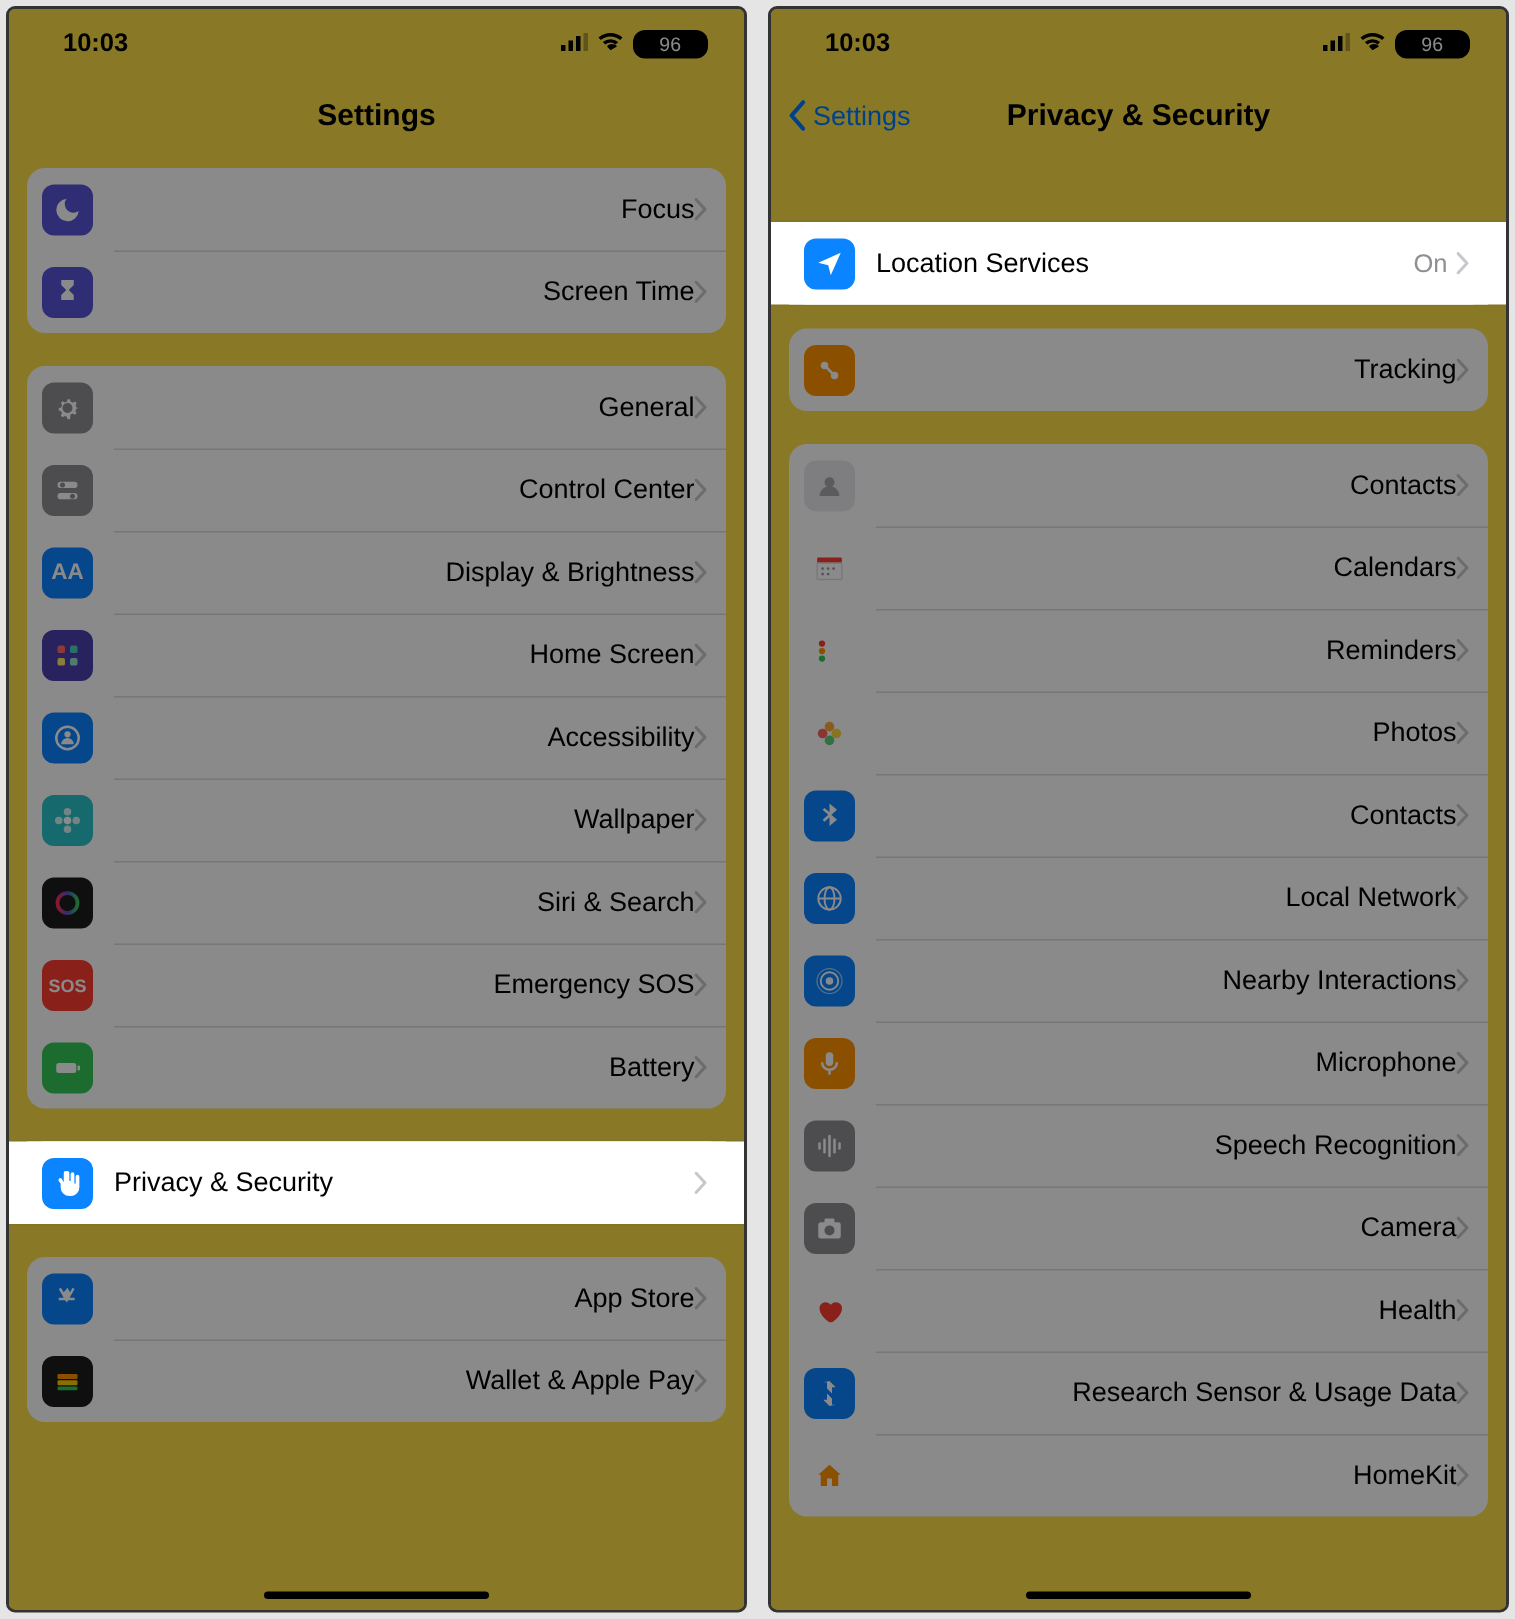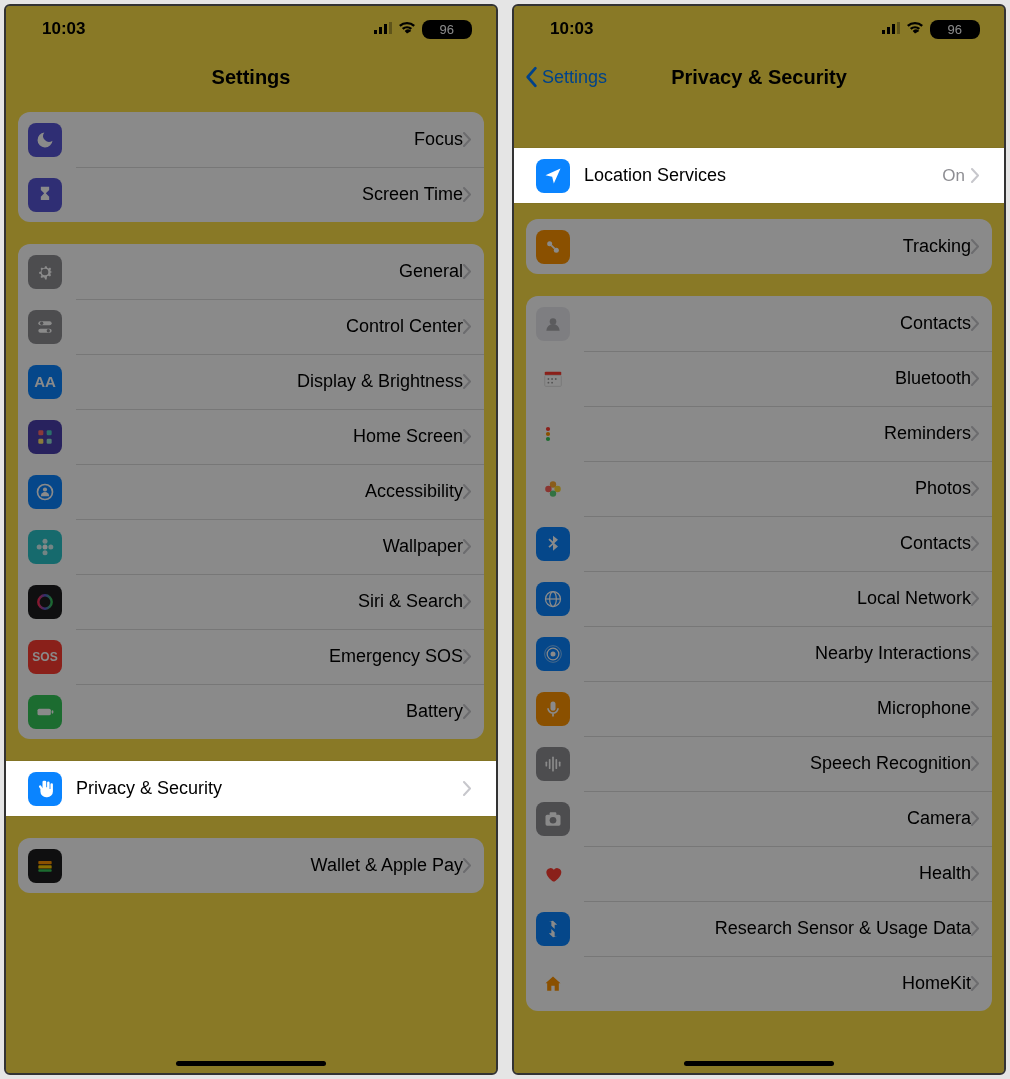--- a/index.html
+++ b/index.html
@@ -332,20 +332,34 @@
     <span class="chevron">
               <svg viewBox="0 0 9 15">
                 <path d="M1 1l6 6.5L1 14" stroke="#c7c7cc" stroke-width="2" fill="none" stroke-linecap="round" stroke-linejoin="round"></path>
               </svg>
             </span>
   </div>
         </div>
       </div>
       <div class="group ">
         <div class="row">
+    <div class="icon" style="background:#0a84ff">
+            <svg viewBox="0 0 24 24" width="20" height="20">
+              <path fill="#fff" d="M12 3l2 3.5L16 3l1.7 1-4 7h4v2h-5.2l-1 1.7L10 13H5v-2h4L5 4l1.7-1L9 6.5z"></path>
+            </svg>
+          </div>
+    <div class="label">App Store</div>
+
+    <span class="chevron">
+            <svg viewBox="0 0 9 15">
+              <path d="M1 1l6 6.5L1 14" stroke="#c7c7cc" stroke-width="2" fill="none" stroke-linecap="round" stroke-linejoin="round"></path>
+            </svg>
+          </span>
+  </div>
+        <div class="row">
     <div class="icon" style="background:#1c1c1e">
             <svg viewBox="0 0 24 24" width="20" height="20">
               <rect x="4" y="6" width="16" height="4" rx="1" fill="#ff9500"></rect>
               <rect x="4" y="11" width="16" height="4" rx="1" fill="#ffcc00"></rect>
               <rect x="4" y="16" width="16" height="3" rx="1" fill="#34c759"></rect>
             </svg>
           </div>
     <div class="label">Wallet &amp; Apple Pay</div>
 
     <span class="chevron">
@@ -449,21 +463,21 @@
               <rect x="3" y="8" width="18" height="12" rx="1" fill="#fff" stroke="#ddd"></rect>
               <g fill="#999">
                 <circle cx="7" cy="12" r="1"></circle>
                 <circle cx="11" cy="12" r="1"></circle>
                 <circle cx="15" cy="12" r="1"></circle>
                 <circle cx="7" cy="16" r="1"></circle>
                 <circle cx="11" cy="16" r="1"></circle>
               </g>
             </svg>
           </div>
-    <div class="label">Bluetooth</div>
+    <div class="label">Calendars</div>
 
     <span class="chevron">
             <svg viewBox="0 0 9 15">
               <path d="M1 1l6 6.5L1 14" stroke="#c7c7cc" stroke-width="2" fill="none" stroke-linecap="round" stroke-linejoin="round"></path>
             </svg>
           </span>
   </div>
         <div class="row">
     <div class="icon" style="background:#ffffff">
             <svg viewBox="0 0 24 24" width="20" height="20">

